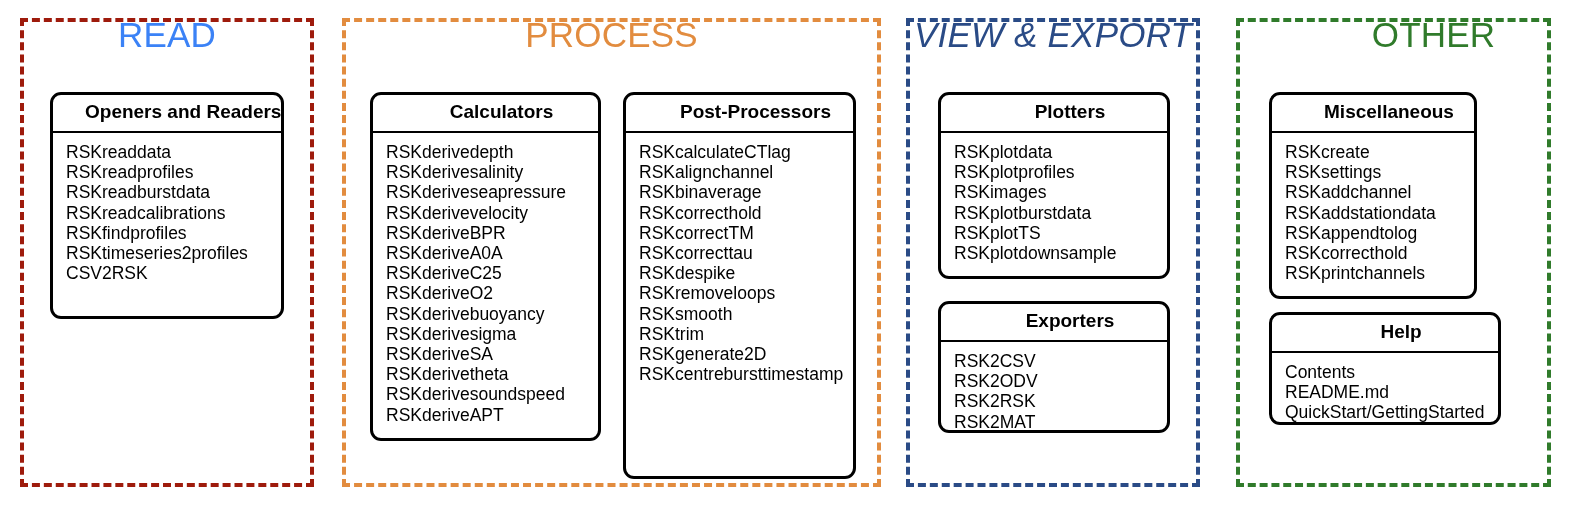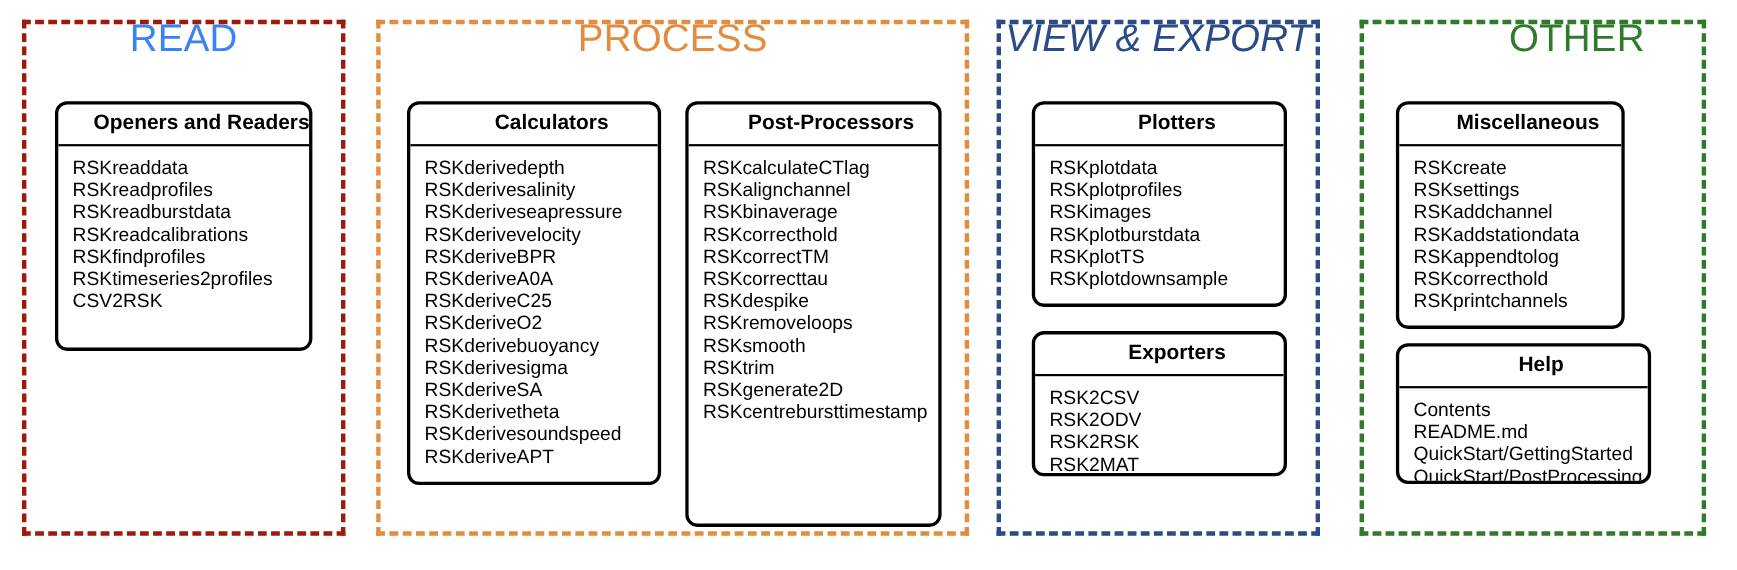--- a/index.html
+++ b/index.html
@@ -80,21 +80,21 @@
     white-space: nowrap;
   }
 
   
   #card-openers       { left: 50px;   top: 92px;  width: 234px; height: 227px; }
   #card-calculators   { left: 370px;  top: 92px;  width: 231px; height: 349px; }
   #card-postproc      { left: 623px;  top: 92px;  width: 233px; height: 387px; }
   #card-plotters      { left: 938px;  top: 92px;  width: 232px; height: 187px; }
   #card-exporters     { left: 938px;  top: 301px; width: 232px; height: 132px; }
   #card-misc          { left: 1269px; top: 92px;  width: 208px; height: 207px; }
-  #card-help          { left: 1269px; top: 312px; width: 232px; height: 128px; }
+  #card-help          { left: 1269px; top: 312px; width: 232px; height: 113px; }
 </style>
 </head>
 <body>
 
 <div id="diagram">
 
   <div class="panel" id="panel-read"></div>
   <div class="panel-title" id="title-read" style="left:20px; width:294px;">READ</div>
 
   <div class="card" id="card-openers">

